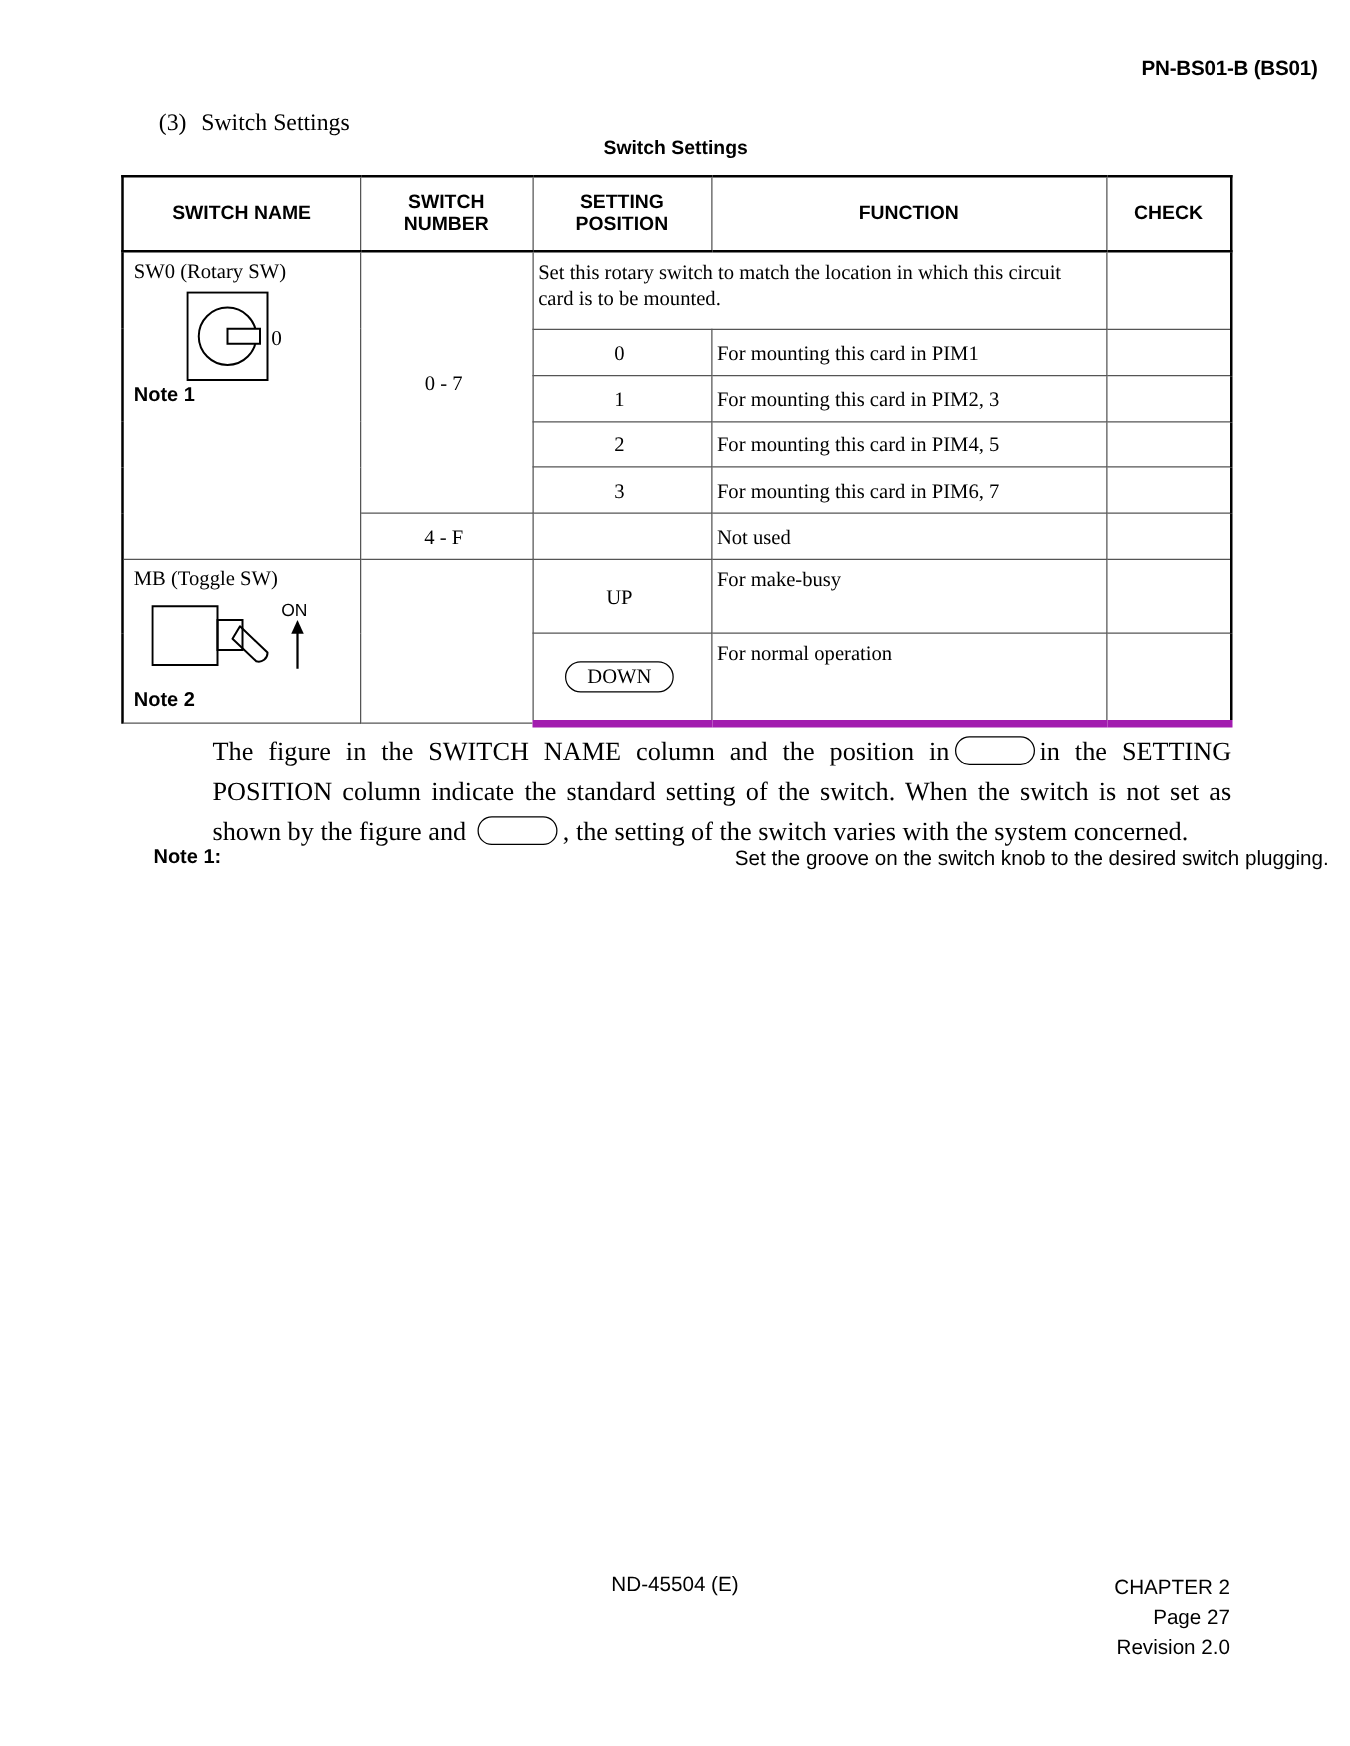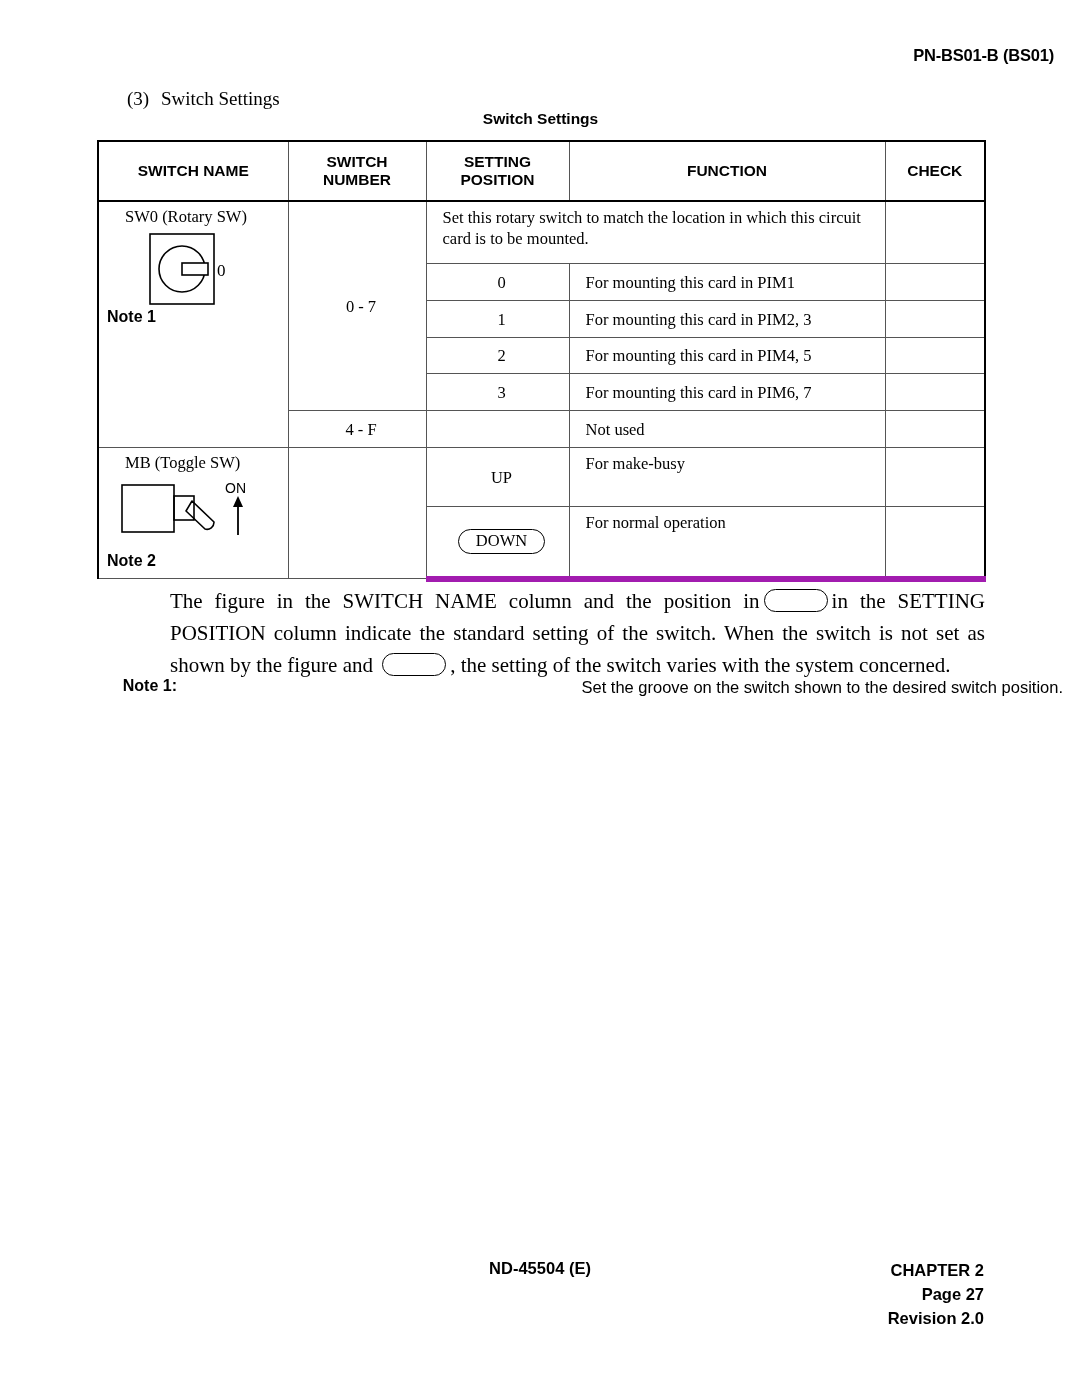--- a/index.html
+++ b/index.html
@@ -77,41 +77,40 @@
     font-weight: bold;
     font-size: 15.5px;
     line-height: 1.18;
     height: 58px;
   }
   .sw-table td.lft  { border-left: 2px solid #000; }
   .sw-table td.rgt  { border-right: 2px solid #000; }
   .sw-table tr.last-row td { border-bottom: 6px solid #a21caf; }
 
   .cell-pad {
-    padding: 5px 8px 4px 16px;
+    padding: 5px 8px 4px 4px;
     font-size: 16.5px;
     line-height: 1.28;
   }
   .ctr { text-align: center; }
   .mid { vertical-align: middle !important; }
 
   .note-label {
     font-family: "Liberation Sans", sans-serif;
     font-weight: bold;
     font-size: 16px;
   }
 
   .sw-name-cell {
     position: relative;
     height: 100%;
   }
   .sw-name-title {
     font-size: 16.5px;
     padding: 5px 0 0 8px;
-    margin-left: 18px;
   }
 
   
   .rotary-fig {
     margin: 6px 0 0 50px;
   }
   .toggle-fig {
     margin: 4px 0 0 22px;
   }
 
@@ -183,21 +182,21 @@
   }
 
   
   .footer {
     position: absolute;
     bottom: 48px;
     left: 0;
     width: 1080px;
     height: 90px;
     font-family: "Liberation Sans", sans-serif;
-    font-weight: bold;
+    font-weight: normal;
     font-size: 16.5px;
   }
   .footer-doc {
     position: absolute;
     left: 0;
     top: 0;
     width: 1080px;
     text-align: center;
   }
   .footer-right {
@@ -361,21 +360,21 @@
 </table>
 
 <div class="explain">
   <span>The figure in the SWITCH NAME column and the position in</span><span class="pill-empty"></span><span>in the SETTING POSITION column indicate the standard setting of the switch. When the switch is not set as shown by the figure and</span>
   <span class="pill-empty"></span><span>, the setting of the switch varies with the system concerned.</span>
 </div>
 
 <div class="notes">
   <div class="note-row">
     <div class="note-key">Note 1:</div>
-    <div class="note-text">Set the groove on the switch shown to the desired switch position.</div>
+    <div class="note-text">Set the groove on the switch knob to the desired switch plugging.</div>
   </div>
 </div>
 
 <div class="footer">
   <div class="footer-doc">ND-45504 (E)</div>
   <div class="footer-right">
     <div>CHAPTER 2</div>
     <div>Page 27</div>
     <div>Revision 2.0</div>
   </div>

